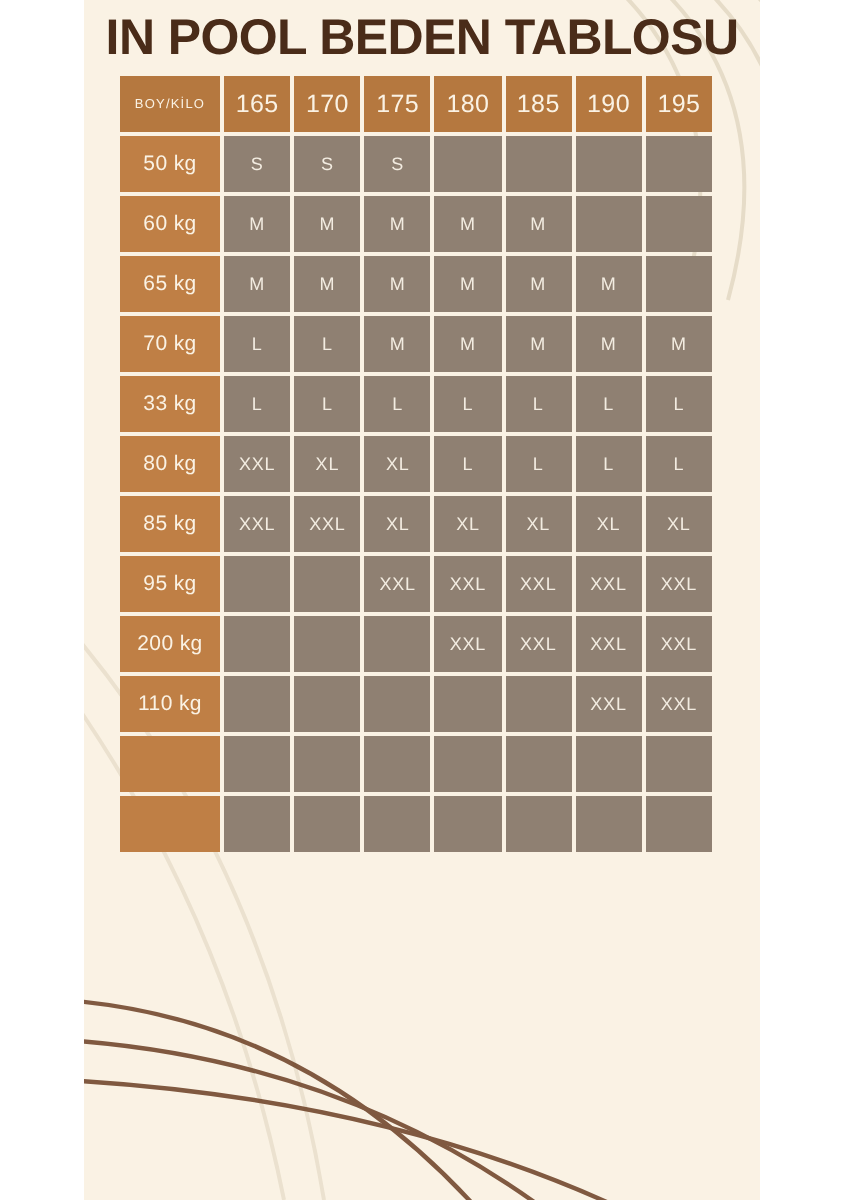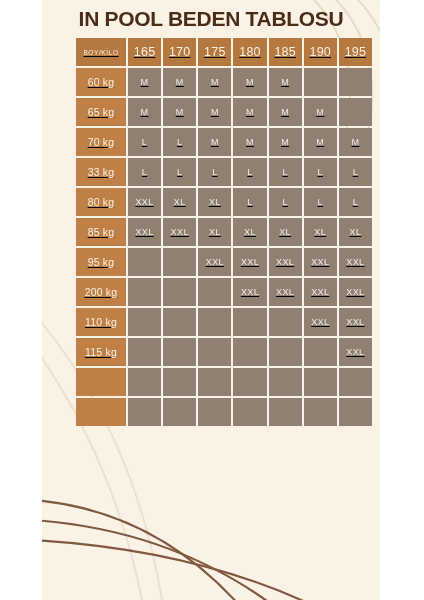--- a/index.html
+++ b/index.html
@@ -13,28 +13,28 @@
   
   #card{
     position:absolute;left:42px;top:0;width:338px;height:600px;
     background:#faf2e4;overflow:hidden;
   }
   #deco{position:absolute;left:0;top:0;width:338px;height:600px;pointer-events:none;}
 
   #title{
     position:absolute;left:42px;top:6px;width:338px;
     text-align:center;
-    font-size:21px;font-weight:bold;letter-spacing:-0.3px;
+    font-size:25px;font-weight:bold;letter-spacing:-0.3px;
     color:#4a2c19;
     line-height:26px;
     white-space:nowrap;
   }
 
   #table-wrap{
-    position:absolute;left:74px;top:36px;width:300px;text-decoration:underline;
+    position:absolute;left:58px;top:36px;width:300px;
   }
   table#size-table{
     border-collapse:separate;border-spacing:2px;
     width:300px;table-layout:fixed;
   }
   table#size-table td,table#size-table th{
     padding:0;margin:0;height:28px;
     text-align:center;vertical-align:middle;
     font-weight:normal;
   }
@@ -93,20 +93,30 @@
           <th class="head">170</th>
           <th class="head">175</th>
           <th class="head">180</th>
           <th class="head">185</th>
           <th class="head">190</th>
           <th class="head">195</th>
         </tr>
     </thead>
     <tbody id="table-body">
         <tr>
+          <td class="rowlabel">50 kg</td>
+          <td class="cell">S</td>
+          <td class="cell">S</td>
+          <td class="cell">S</td>
+          <td class="cell empty"></td>
+          <td class="cell empty"></td>
+          <td class="cell empty"></td>
+          <td class="cell empty"></td>
+        </tr>
+        <tr>
           <td class="rowlabel">60 kg</td>
           <td class="cell">M</td>
           <td class="cell">M</td>
           <td class="cell">M</td>
           <td class="cell">M</td>
           <td class="cell">M</td>
           <td class="cell empty"></td>
           <td class="cell empty"></td>
         </tr>
         <tr>
@@ -180,30 +190,20 @@
           <td class="cell">XXL</td>
         </tr>
         <tr>
           <td class="rowlabel">110 kg</td>
           <td class="cell empty"></td>
           <td class="cell empty"></td>
           <td class="cell empty"></td>
           <td class="cell empty"></td>
           <td class="cell empty"></td>
           <td class="cell">XXL</td>
-          <td class="cell">XXL</td>
-        </tr>
-        <tr>
-          <td class="rowlabel">115 kg</td>
-          <td class="cell empty"></td>
-          <td class="cell empty"></td>
-          <td class="cell empty"></td>
-          <td class="cell empty"></td>
-          <td class="cell empty"></td>
-          <td class="cell empty"></td>
           <td class="cell">XXL</td>
         </tr>
         <tr>
           <td class="rowlabel blank"></td>
           <td class="cell empty"></td>
           <td class="cell empty"></td>
           <td class="cell empty"></td>
           <td class="cell empty"></td>
           <td class="cell empty"></td>
           <td class="cell empty"></td>

